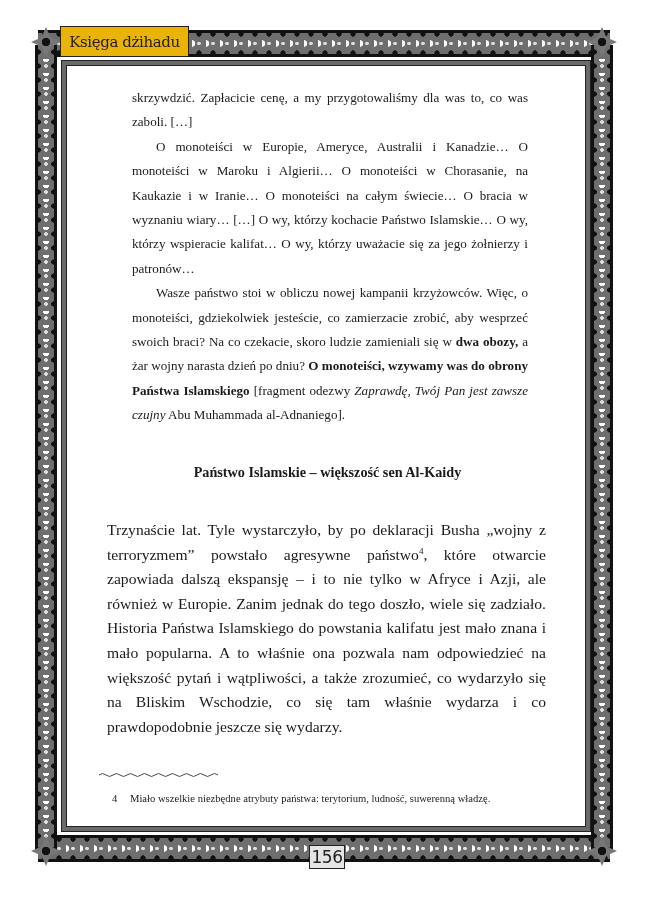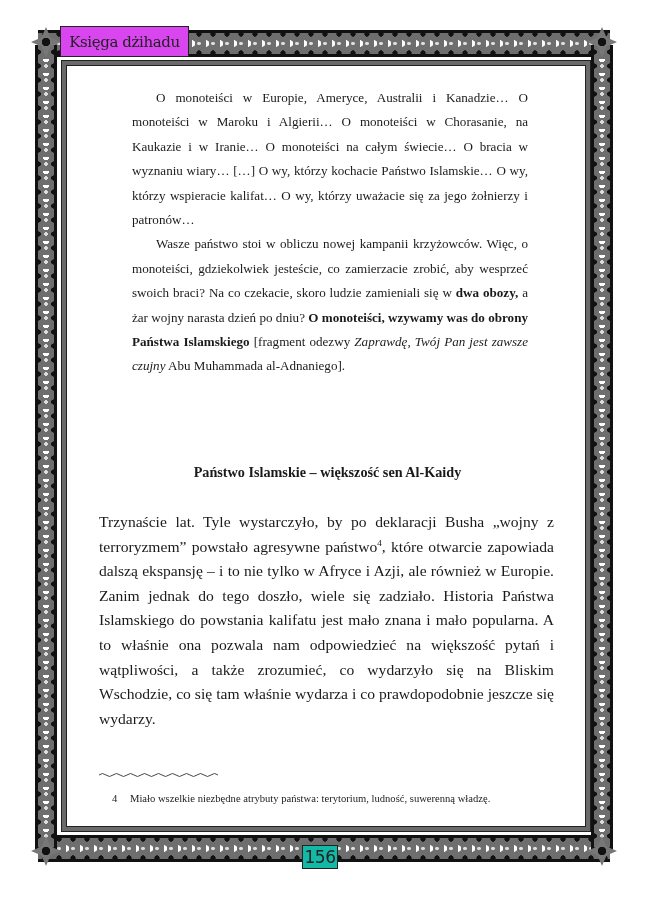--- a/index.html
+++ b/index.html
@@ -35,40 +35,40 @@
         radial-gradient(circle at 20% 80%, #222 0 2px, transparent 2.5px);
       clip-path: polygon(50% 0, 65% 35%, 100% 50%, 65% 65%, 50% 100%, 35% 65%, 0 50%, 35% 35%);
     }
 
     .frame { position: absolute; left: 61px; top: 60px; width: 530px; height: 772px;
              box-sizing: border-box; border: 1.5px solid #222; background: #6a6a6a; }
     .frame-inner { position: absolute; left: 4px; top: 4px; right: 4px; bottom: 4px;
                    background: #fff; border: 1.5px solid #222; box-sizing: border-box; }
 
     .header-label { position: absolute; left: 60px; top: 26px; width: 129px; height: 31px;
-                    box-sizing: border-box; border: 1.5px solid #222; background: #d946ef;
+                    box-sizing: border-box; border: 1.5px solid #222; background: #eab308;
                     font-family: "DejaVu Serif", serif; font-size: 15px; letter-spacing: -0.4px;
                     display: flex; align-items: center; justify-content: center; color: #222; }
 
-    .page-num { position: absolute; left: 302px; top: 845px; width: 36px; height: 24px;
-                box-sizing: border-box; border: 1.2px solid #222; background: #14b8a6;
+    .page-num { position: absolute; left: 309px; top: 845px; width: 36px; height: 24px;
+                box-sizing: border-box; border: 1.2px solid #222; background: #e5e5e5;
                 font-family: "DejaVu Sans", sans-serif; font-size: 17px; color: #222;
                 display: flex; align-items: center; justify-content: center; letter-spacing: -0.5px; }
 
     .quote { position: absolute; left: 132px; top: 86px; width: 396px;
              font-size: 13.1px; line-height: 24.4px; text-align: justify; }
     .quote p { margin: 0; text-indent: 0; }
     .quote p.ind { text-indent: 24px; }
 
     .section-title { position: absolute; left: 100px; top: 464px; width: 455px; text-align: center;
                      font-weight: bold; font-size: 14.2px; }
 
     .body { position: absolute; left: 99px; top: 510px; width: 455px;
             font-size: 15.6px; line-height: 24.6px; text-align: justify; }
-    .body p { margin: 0; }
+    .body p { margin: 8px; }
     .body p.ind { text-indent: 22px; }
     sup { font-size: 9px; line-height: 0; }
 
     .fn-rule { position: absolute; left: 99px; top: 772px; width: 122px; height: 6px; }
     .footnote { position: absolute; left: 112px; top: 793px; width: 460px; font-size: 10.6px; }
     .footnote .num { display: inline-block; width: 18px; }
   </style>
 </head>
 <body>
 
@@ -83,20 +83,21 @@
 
 <div class="frame">
   <div class="frame-inner"></div>
 </div>
 
 <div class="header-label">
   <span>Księga dżihadu</span>
 </div>
 
 <div class="quote">
+  <p>skrzywdzić. Zapłacicie cenę, a my przygotowaliśmy dla was to, co was zaboli. […]</p>
   <p class="ind">O monoteiści w Europie, Ameryce, Australii i Kanadzie… O monoteiści w Maroku i Algierii… O monoteiści w Chorasanie, na Kaukazie i w Iranie… O monoteiści na całym świecie… O bracia w wyznaniu wiary… […] O wy, którzy kochacie Państwo Islamskie… O wy, którzy wspieracie kalifat… O wy, którzy uważacie się za jego żołnierzy i patronów…</p>
   <p class="ind"><span>Wasze państwo stoi w obliczu nowej kampanii krzyżowców. Więc, o monoteiści, gdziekolwiek jesteście, co zamierzacie zrobić, aby wesprzeć swoich braci? Na co czekacie, skoro ludzie zamieniali się w </span><b>dwa obozy,</b><span> a żar wojny narasta dzień po dniu? </span><b>O monoteiści, wzywamy was do obrony Państwa Islamskiego</b><span> [fragment odezwy </span><i>Zaprawdę, Twój Pan jest zawsze czujny</i><span> Abu Muhammada al-Adnaniego].</span></p>
 </div>
 
 <div class="section-title">Państwo Islamskie – większość sen Al-Kaidy</div>
 
 <div class="body">
   <p><span>Trzynaście lat. Tyle wystarczyło, by po deklaracji Busha „wojny z terroryzmem” powstało agresywne państwo</span><sup>4</sup><span>, które otwarcie zapowiada dalszą ekspansję – i to nie tylko w Afryce i Azji, ale również w Europie. Zanim jednak do tego doszło, wiele się zadziało. Historia Państwa Islamskiego do powstania kalifatu jest mało znana i mało popularna. A to właśnie ona pozwala nam odpowiedzieć na większość pytań i wątpliwości, a także zrozumieć, co wydarzyło się na Bliskim Wschodzie, co się tam właśnie wydarza i co prawdopodobnie jeszcze się wydarzy.</span></p>
 </div>
 

